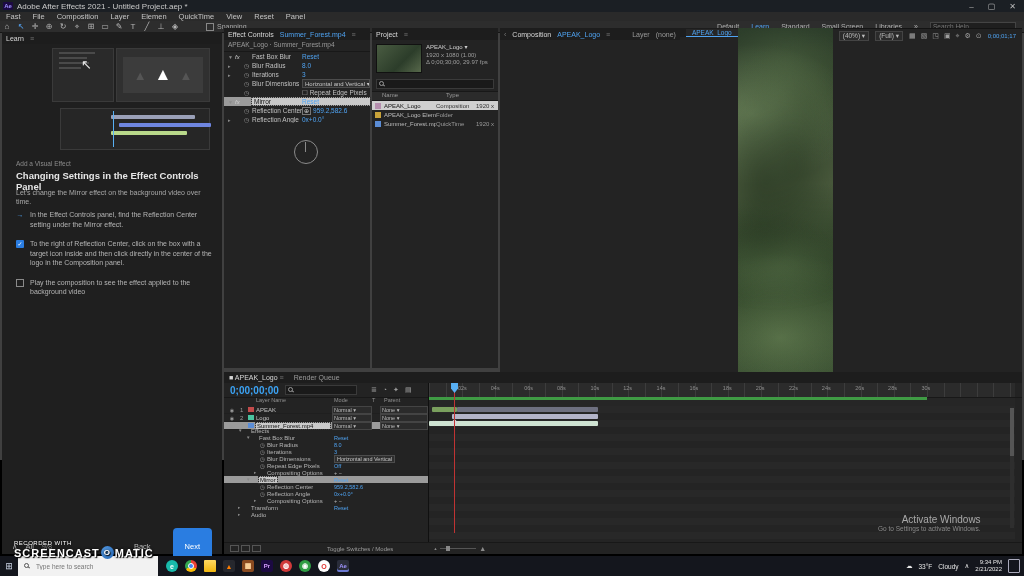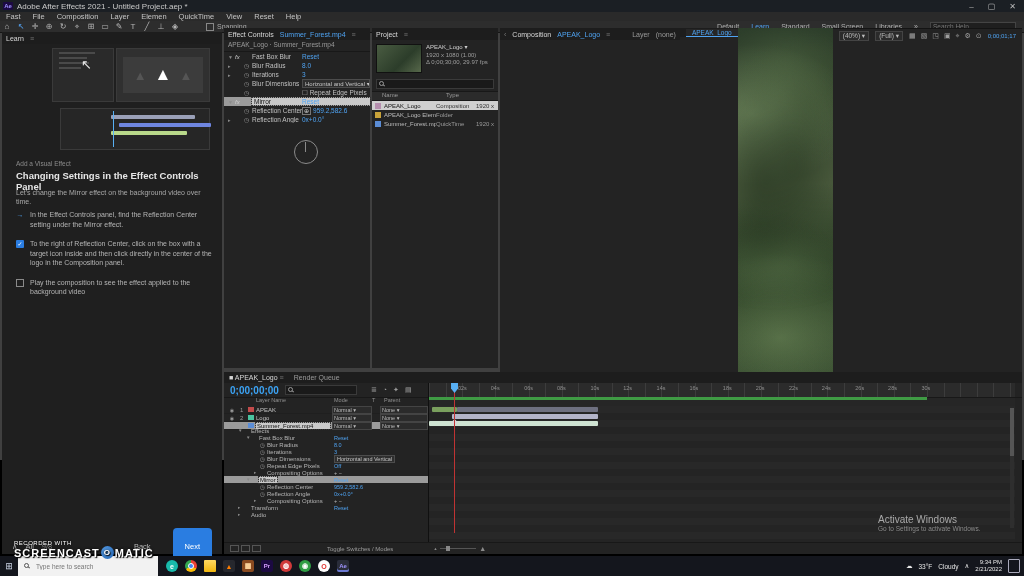--- a/index.html
+++ b/index.html
@@ -177,21 +177,21 @@
   #tl-toggles{display:flex;gap:2px;padding:0 6px;}
   #tl-toggles span{width:7px;height:5px;border:1px solid #555;display:inline-block;}
   #tl-zoom{display:flex;align-items:center;gap:3px;margin-left:40px;color:#8a8a8a;}
   #tl-zoom .track{width:36px;height:1px;background:#555;position:relative;}
   #tl-zoom .thumb{position:absolute;left:6px;top:-2px;width:4px;height:5px;background:#888;}
   #tl-vscroll{position:absolute;right:1px;top:25px;width:4px;height:120px;background:#2e2e2e;}
   #tl-vscroll .th{width:4px;height:48px;background:#555;}
 
   
   #activate{left:878px;top:514px;color:#a9a9a9;}
-  #activate .l1{font-size:10px;}
+  #activate .l1{font-size:10px;text-align:right;}
   #activate .l2{font-size:6.5px;color:#8a8a8a;}
 
   
   #taskbar{left:0;top:556px;width:1024px;height:20px;background:#14161d;display:flex;align-items:center;}
   #start-btn{width:18px;text-align:center;color:#cfd8ea;font-size:9px;}
   #tb-search{width:140px;height:20px;background:#f2f2f2;display:flex;align-items:center;gap:4px;padding:0 4px;box-sizing:border-box;}
   #tb-search .mag::before{border-color:#555;}
   #tb-search .mag::after{background:#555;}
   #tb-search input{flex:1;border:none;background:none;font-size:6.5px;color:#444;}
   #tb-icons{display:flex;align-items:center;gap:7px;padding-left:8px;}
@@ -229,21 +229,21 @@
   <div id="menubar" class="abs">
 
   <span class="mi">Fast</span>
       <span class="mi">File</span>
       <span class="mi">Composition</span>
       <span class="mi">Layer</span>
       <span class="mi">Elemen</span>
       <span class="mi">QuickTime</span>
       <span class="mi">View</span>
       <span class="mi">Reset</span>
-      <span class="mi">Help</span>
+      <span class="mi">Panel</span>
     </div>
 
   <div id="toolbar" class="abs">
     <span style="display:flex">
 
     <span class="tool">⌂</span>
         <span class="tool active">↖</span>
         <span class="tool">✛</span>
         <span class="tool">⊕</span>
         <span class="tool">↻</span>

